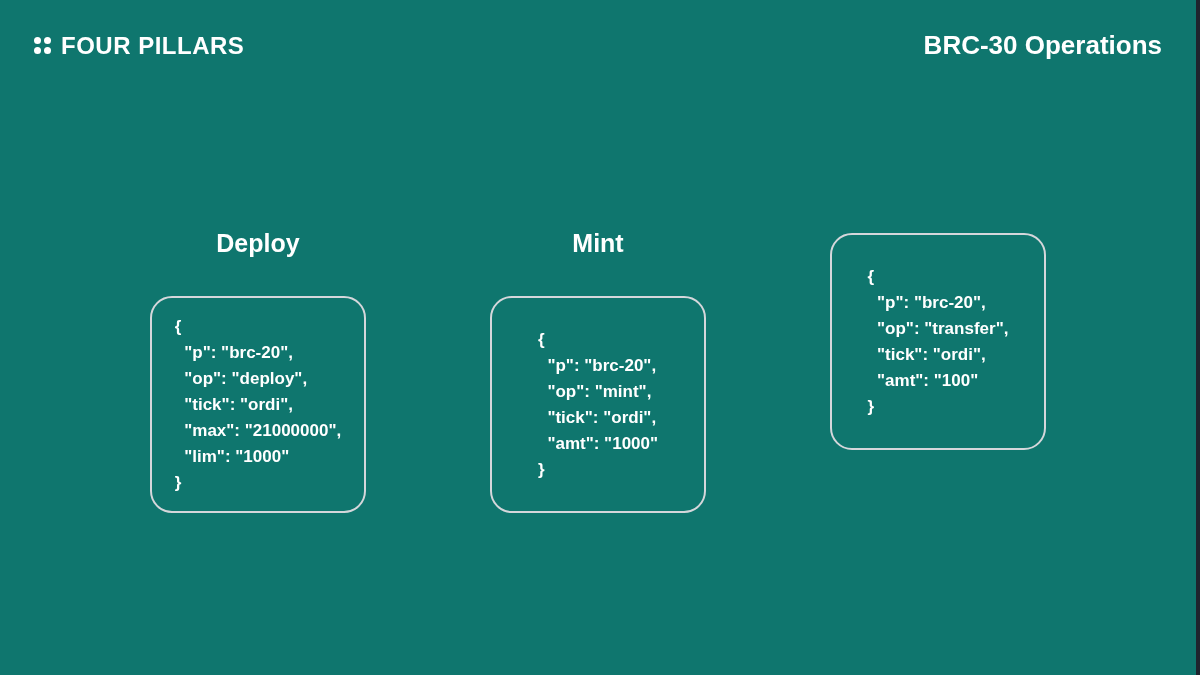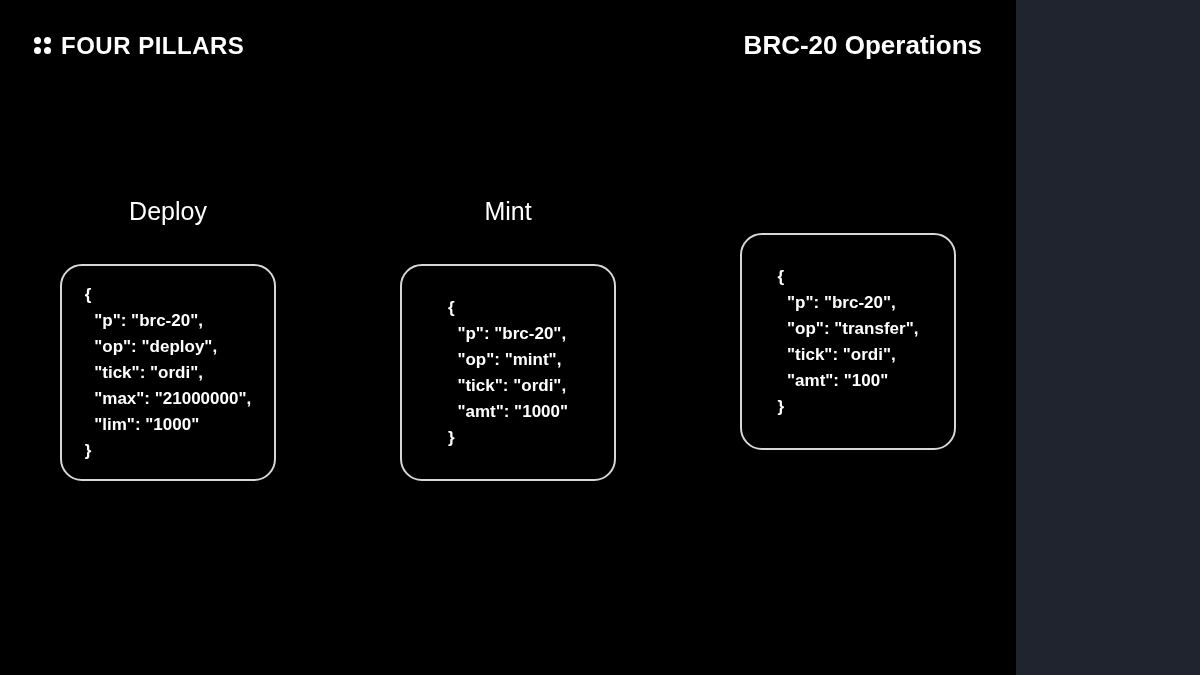--- a/index.html
+++ b/index.html
@@ -5,23 +5,23 @@
   * { margin: 0; padding: 0; box-sizing: border-box; }
   html, body { width: 1200px; height: 675px; }
   body {
     font-family: "Liberation Sans", sans-serif;
     background: #1f242e;
     color: #ffffff;
     overflow: hidden;
   }
   .slide {
     position: relative;
-    width: 1016px;
+    width: 1196px;
     height: 675px;
-    background: #000000;
+    background: #0f766e;
   }
   .topbar {
     position: absolute;
     top: 30px;
     left: 34px;
     right: 34px;
     display: flex;
     justify-content: space-between;
     align-items: center;
   }
@@ -59,23 +59,24 @@
     left: 0;
     right: 0;
     display: flex;
     justify-content: center;
     gap: 124px;
   }
   .column { width: 216px; }
   .column-title {
     text-align: center;
     font-size: 25px;
-    font-weight: normal;
+    font-weight: bold;
     line-height: 31px;
     color: #ffffff;
+    margin-top: 32px;
   }
   .code-box {
     margin-top: 37px;
     width: 216px;
     height: 217px;
     border: 2px solid #d5d7db;
     border-radius: 22px;
     display: flex;
     align-items: center;
     justify-content: center;
@@ -98,21 +99,21 @@
   <div class="topbar">
     <div class="logo">
       <span class="dots-icon">
         <span></span>
           <span></span>
           <span></span>
           <span></span>
       </span>
       <span class="logo-text">FOUR PILLARS</span>
     </div>
-    <div class="page-title">BRC-20 Operations</div>
+    <div class="page-title">BRC-30 Operations</div>
   </div>
 
   <div class="columns">
 
     <div class="column">
       <div class="column-title">Deploy</div>
       <div class="code-box">
         <pre class="json-code">{
   "p": "brc-20",
   "op": "deploy",

